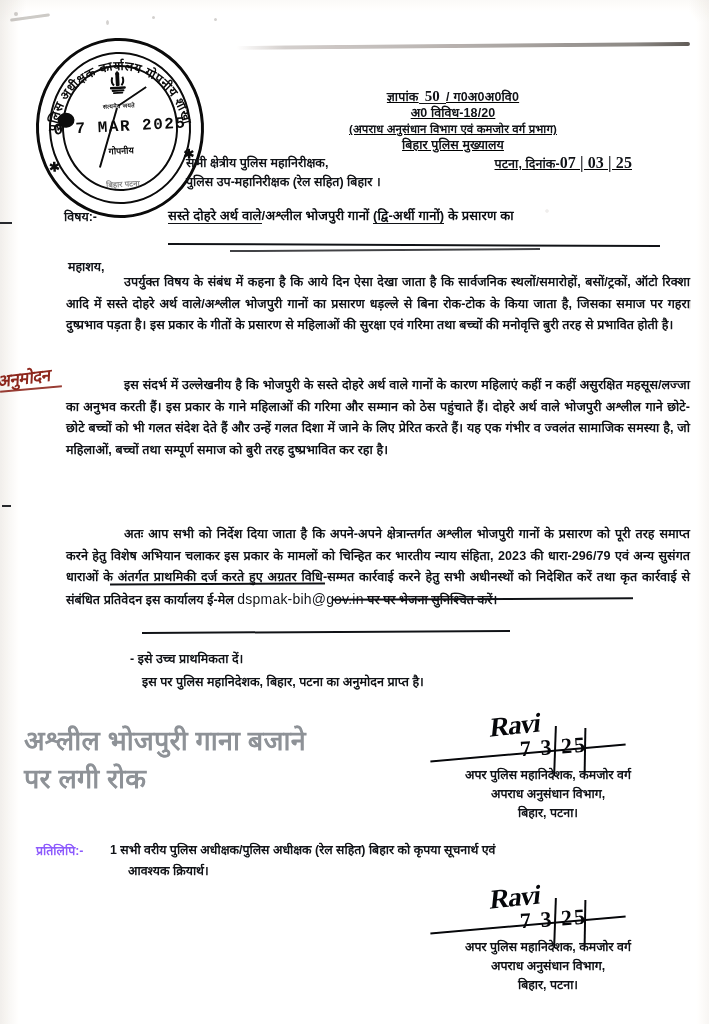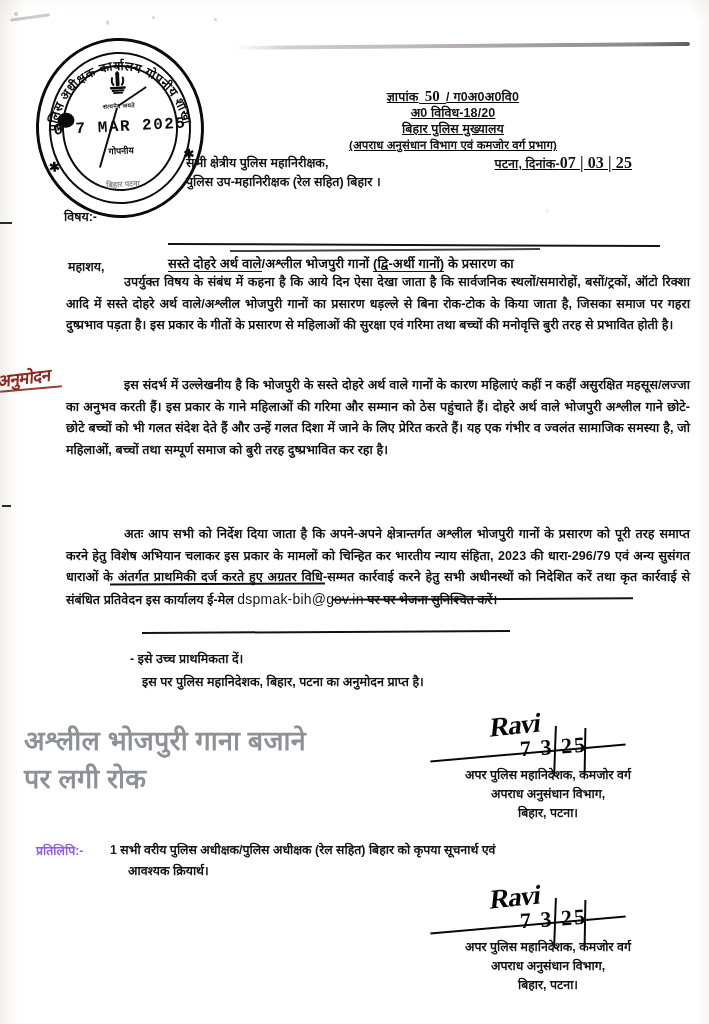--- a/index.html
+++ b/index.html
@@ -134,21 +134,21 @@
   }
 
   
   #addressee{position:absolute;left:186px;top:154px;}
   #addressee .al{font-size:12.5px;line-height:19px;color:#16181c;font-weight:700;}
 
   
   #subject-label{position:absolute;left:64px;top:208px;font-size:12.5px;font-weight:700;color:#16181c;}
   #subject-body{position:absolute;left:168px;top:205px;width:530px;}
   #subject-body .sl{
-    font-size:13px;line-height:21px;color:#101216;font-weight:700;letter-spacing:.1px;margin-top:48px;
+    font-size:13px;line-height:21px;color:#101216;font-weight:700;letter-spacing:.1px;
   }
   .ul-sub{border-bottom:1.6px solid #16181c;}
   #subject-underline{
     position:absolute;left:168px;top:244px;width:492px;height:2px;
     background:#16181c;transform:rotate(.25deg);
   }
   #subject-underline2{
     position:absolute;left:230px;top:249px;width:310px;height:1.5px;
     background:#16181c;opacity:.8;transform:rotate(-.4deg);
   }
@@ -315,22 +315,22 @@
     <div class="star right">✱</div>
   </div>
   <div id="stamp-pen"></div>
   <div id="stamp-pen2"></div>
 
   <div id="header-block">
     <div class="hl memo">
       <span>ज्ञापांक</span><span class="memo-num">50</span><span>/ ग0अ0अ0वि0</span>
     </div>
     <div class="hl">अ0 विविध-18/20</div>
+    <div class="hl dept">(अपराध अनुसंधान विभाग एवं कमजोर वर्ग प्रभाग)</div>
     <div class="hl">बिहार पुलिस मुख्यालय</div>
-    <div class="hl dept">(अपराध अनुसंधान विभाग एवं कमजोर वर्ग प्रभाग)</div>
     <div class="hl place">
       <span>पटना, दिनांक-</span><span class="date-hand">07 | 03 | 25</span>
     </div>
   </div>
 
   <div id="addressee">
     <div class="al">सभी क्षेत्रीय पुलिस महानिरीक्षक,</div>
     <div class="al">पुलिस उप-महानिरीक्षक (रेल सहित) बिहार ।</div>
   </div>
 

